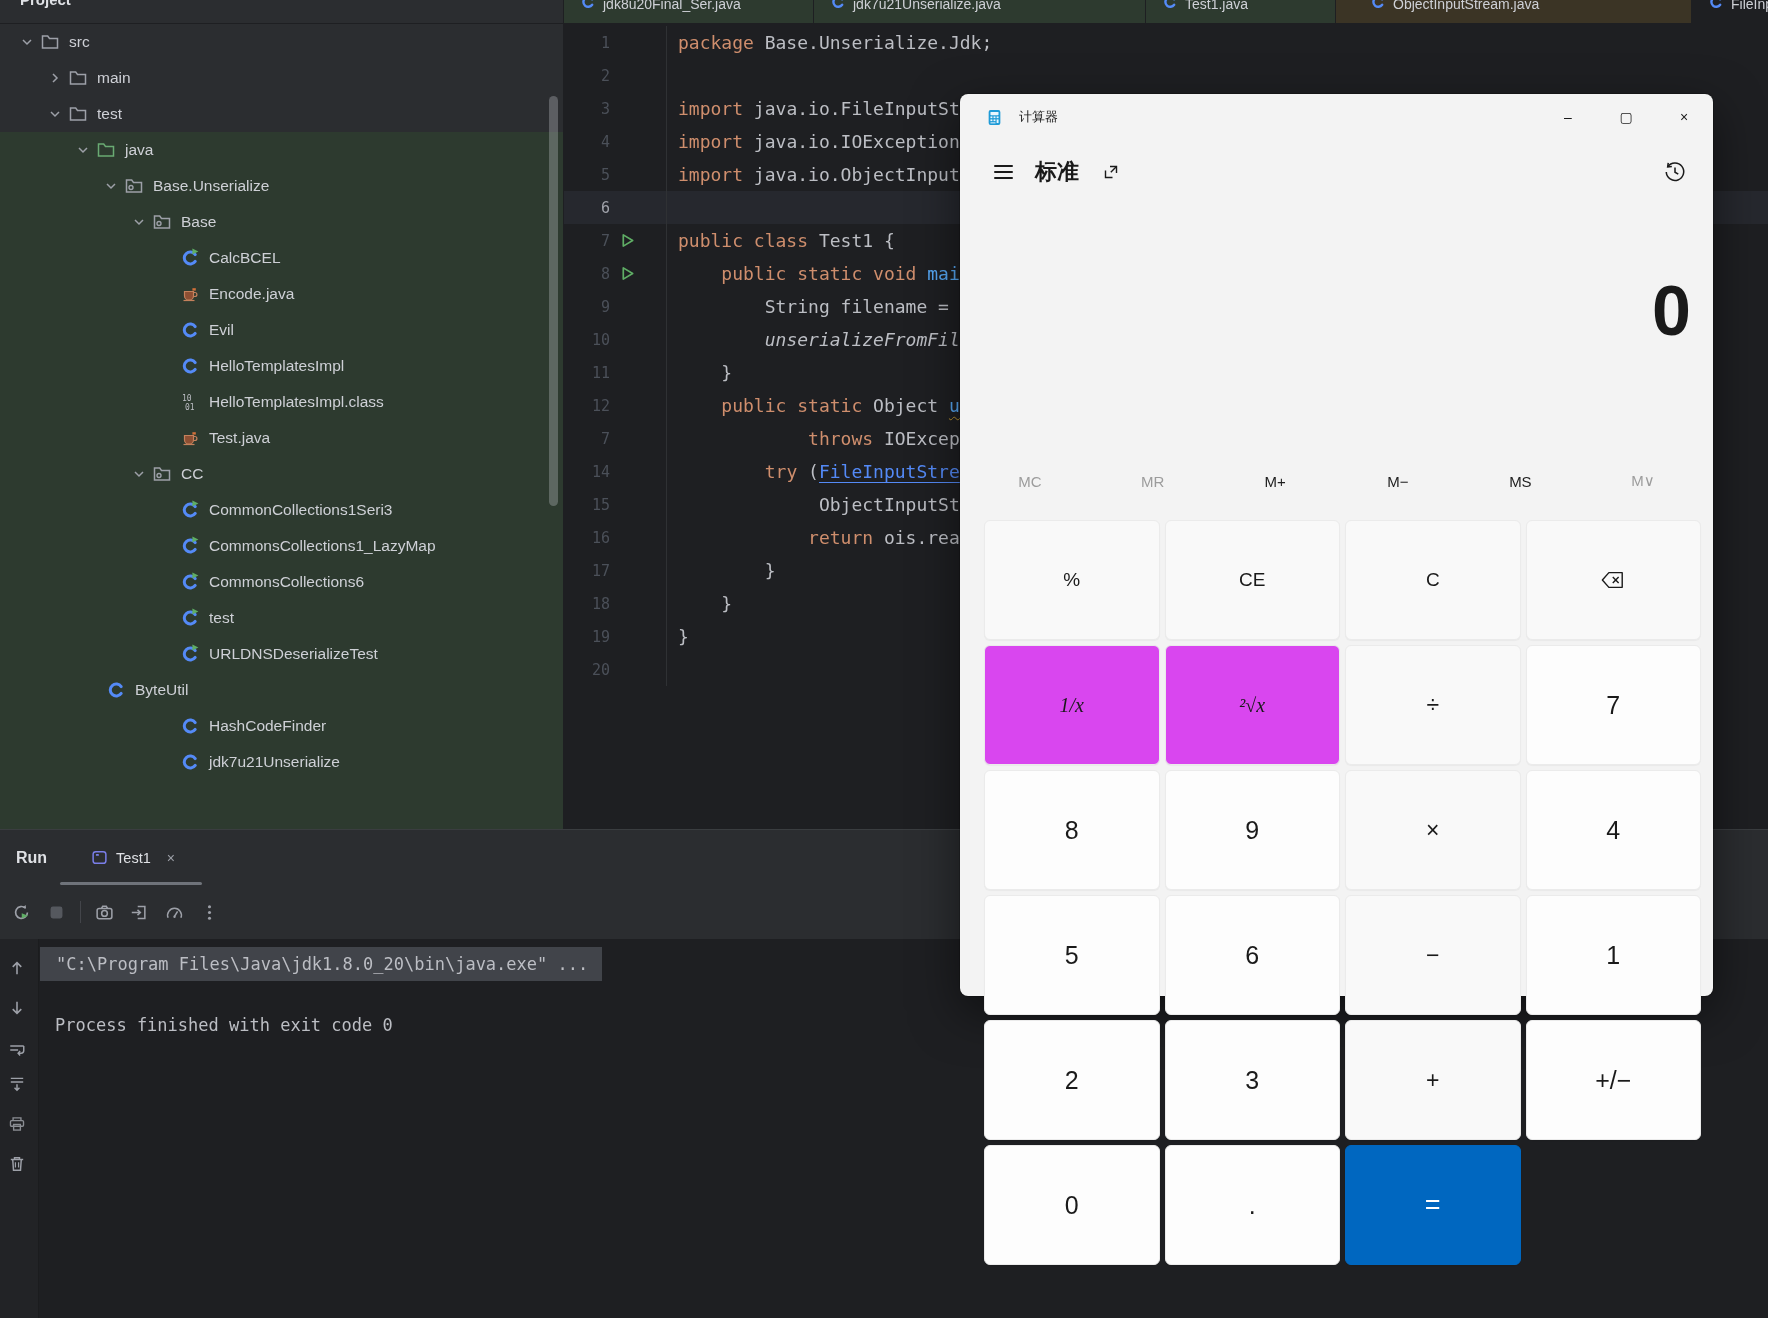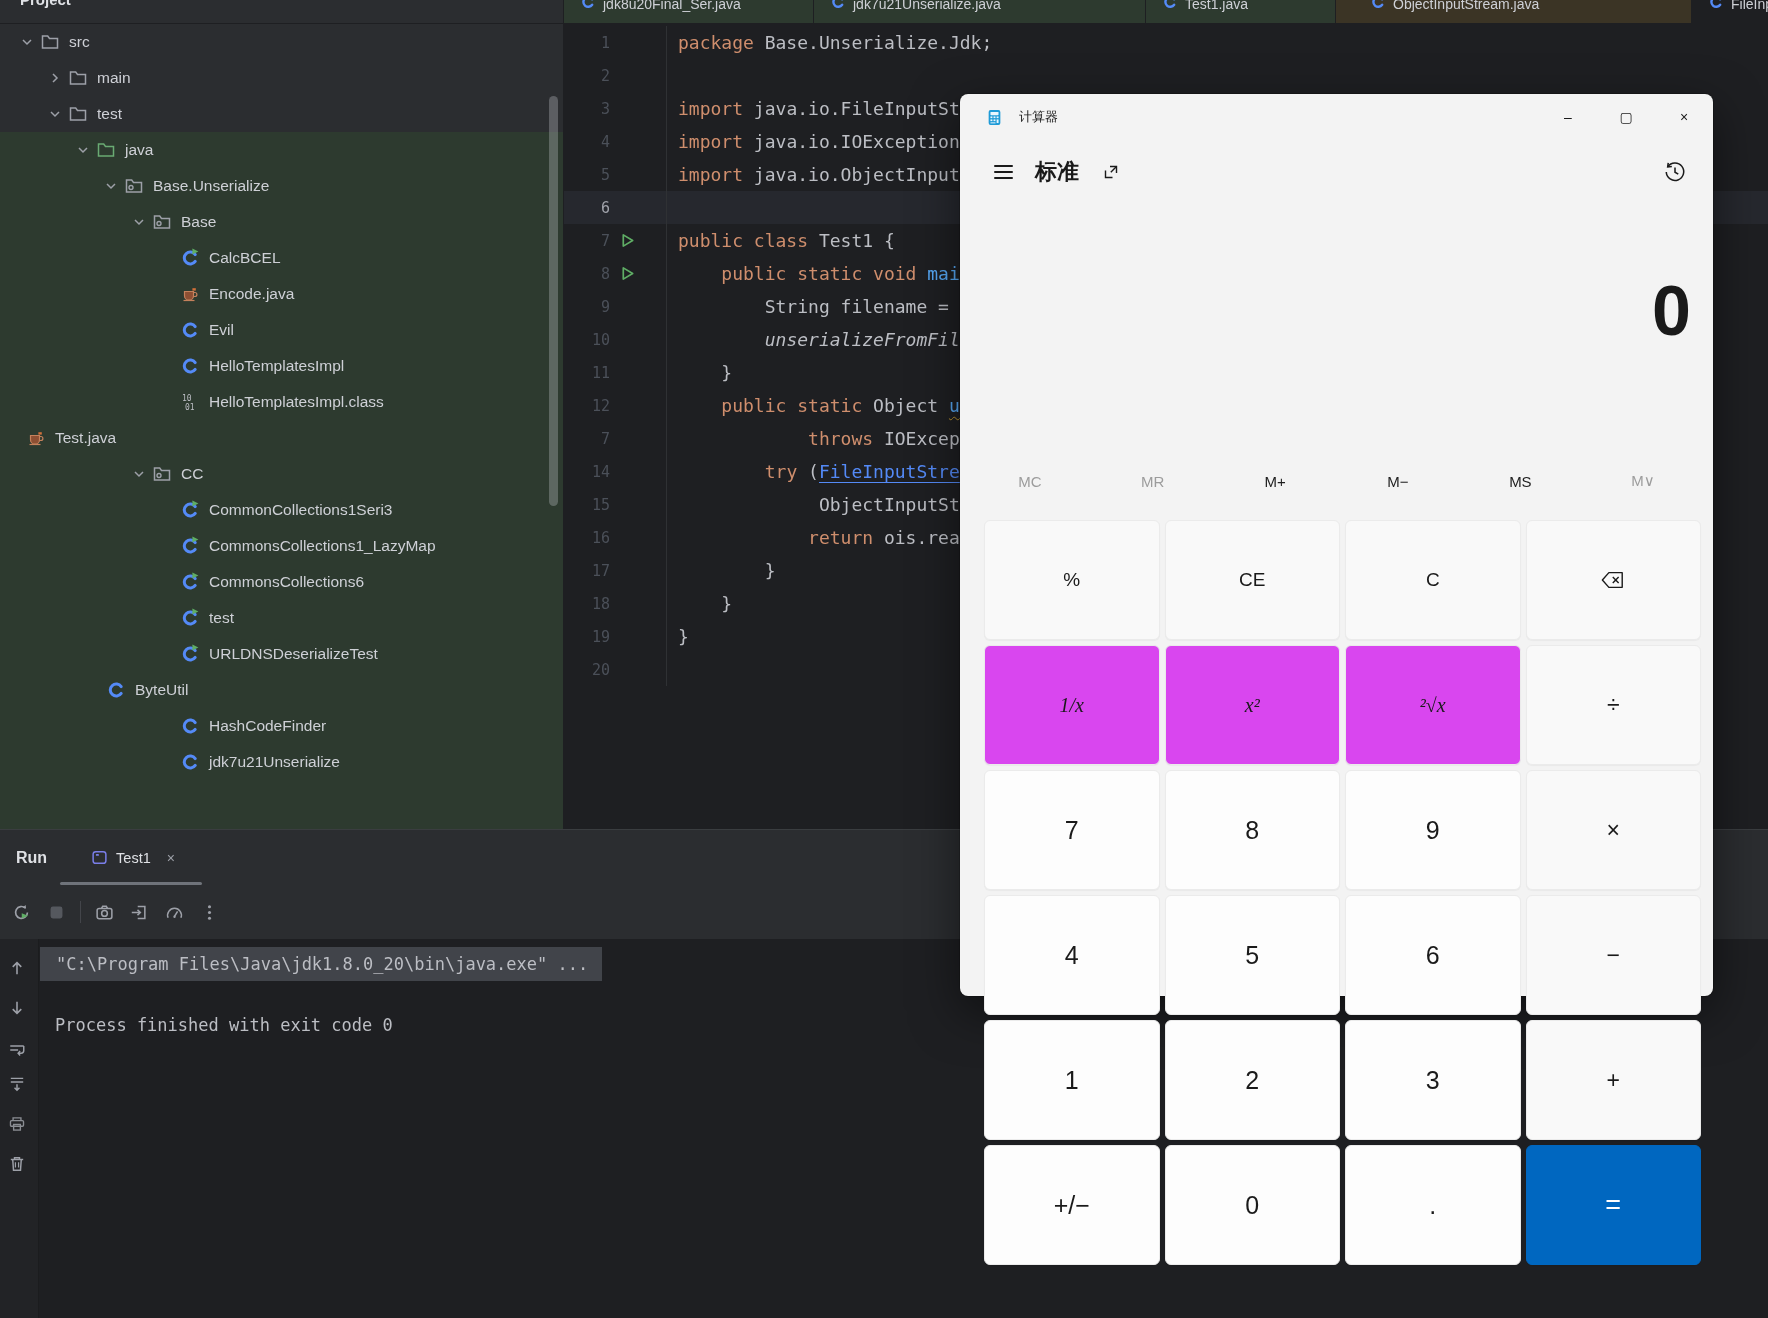--- a/index.html
+++ b/index.html
@@ -205,21 +205,21 @@
             <span>HelloTemplatesImpl</span>
           </div>
           <div class="trow" style="padding-left: 154px;">
             <span class="chev"></span>
             <span class="ticon"><svg viewBox="0 0 20 20">
                 <text x="2" y="9" font-family="DejaVu Sans Mono,monospace" font-size="8" fill="#bcbec4">10</text>
                 <text x="5" y="18" font-family="DejaVu Sans Mono,monospace" font-size="8" fill="#bcbec4">01</text>
               </svg></span>
             <span>HelloTemplatesImpl.class</span>
           </div>
-          <div class="trow" style="">
+          <div class="trow" style="padding-left: 154px;">
             <span class="chev"></span>
             <span class="ticon"><svg viewBox="0 0 20 20">
                 <path d="M4.5 7.5h9v4.2a4.5 4.5 0 0 1-9 0z" fill="#8d4f33" stroke="#c4815c" stroke-width="1.2"></path>
                 <path d="M13.5 8.5h1.4a2 2 0 0 1 0 4h-1.4" fill="none" stroke="#c4815c" stroke-width="1.2"></path>
                 <path d="M3.5 16.5h11" stroke="#c4815c" stroke-width="1.2"></path>
                 <rect x="12.4" y="4.2" width="3.4" height="2.4" fill="#d2703a"></rect>
               </svg></span>
             <span>Test.java</span>
           </div>
           <div class="trow" style="padding-left: 126px;">
@@ -658,21 +658,20 @@
         <div class="cbtn fn">%</div>
         <div class="cbtn fn">CE</div>
         <div class="cbtn fn">C</div>
         <div class="cbtn fn">
           <svg width="26" height="26" viewBox="0 0 24 24">
             <path d="M8.2 5.2h12.3v13.6H8.2l-6-6.8z" fill="none" stroke="#1a1a1a" stroke-width="1.3" stroke-linejoin="round"></path>
             <path d="M11.8 9.3l5.4 5.4M17.2 9.3l-5.4 5.4" stroke="#1a1a1a" stroke-width="1.3"></path>
           </svg>
         </div>
         <div class="cbtn fnitalic">1/x</div>
-        <div class="cbtn fnitalic">x²</div>
         <div class="cbtn fnitalic">²√x</div>
         <div class="cbtn op">÷</div>
         <div class="cbtn num">7</div>
         <div class="cbtn num">8</div>
         <div class="cbtn num">9</div>
         <div class="cbtn op">×</div>
         <div class="cbtn num">4</div>
         <div class="cbtn num">5</div>
         <div class="cbtn num">6</div>
         <div class="cbtn op">−</div>

